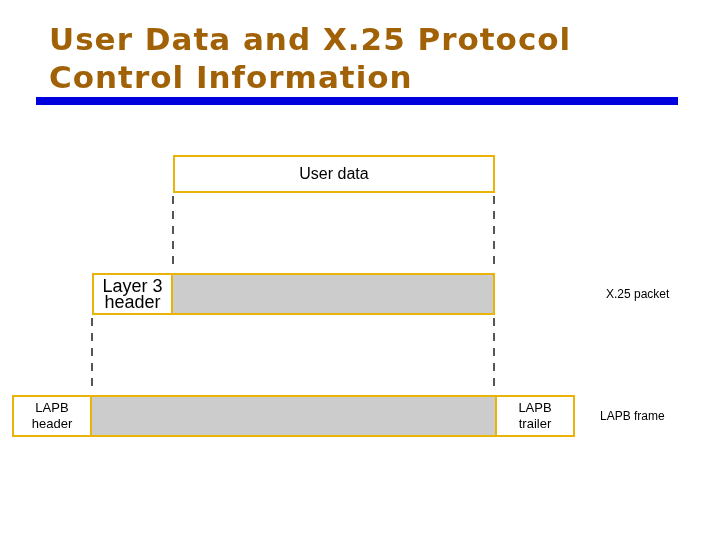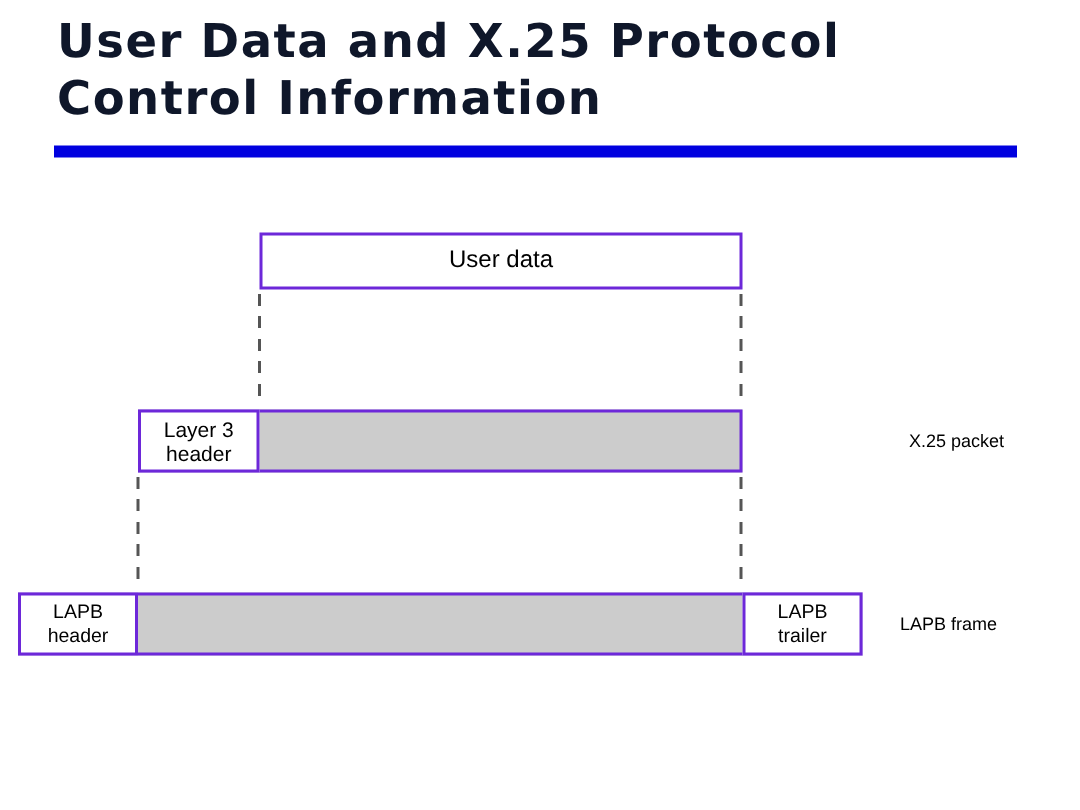--- a/index.html
+++ b/index.html
@@ -11,61 +11,61 @@
     background: #ffffff;
     font-family: "Liberation Sans", sans-serif;
     color: #000;
     overflow: hidden;
   }
 
   .title {
     position: absolute;
     left: 37px;
     top: 8px;
-    margin: 1px;
+    margin: 12px;
     font-family: "DejaVu Sans", "Liberation Sans", sans-serif;
     font-weight: bold;
     font-size: 31px;
     line-height: 38px;
     letter-spacing: 1px;
-    color: #0f172a;
+    color: #a16207;
     white-space: pre-line;
   }
 
   .title-rule {
     position: absolute;
     left: 36px;
     top: 97px;
     width: 642px;
     height: 8px;
     background: #0000DF;
   }
 
   .box, .gray-box {
     position: absolute;
     box-sizing: border-box;
-    border: 2px solid #6d28d9;
+    border: 2px solid #eab308;
     display: flex;
     align-items: center;
     justify-content: center;
     text-align: center;
     white-space: pre-line;
   }
   .box { background: #ffffff; }
   .gray-box { background: #CCCCCC; }
 
   .user-data-box {
     left: 173px; top: 155px; width: 322px; height: 38px;
     font-size: 16px;
   }
 
   .row2-gray { left: 92px; top: 273px; width: 403px; height: 42px; }
   .layer3-box {
     left: 92px; top: 273px; width: 81px; height: 42px;
-    font-size: 14px; line-height: 16px;
+    font-size: 18px; line-height: 16px;
   }
 
   .row3-gray { left: 12px; top: 395px; width: 563px; height: 42px; }
   .lapb-header-box {
     left: 12px; top: 395px; width: 80px; height: 42px;
     font-size: 13px; line-height: 16px;
   }
   .lapb-trailer-box {
     left: 495px; top: 395px; width: 80px; height: 42px;
     font-size: 13px; line-height: 16px;

